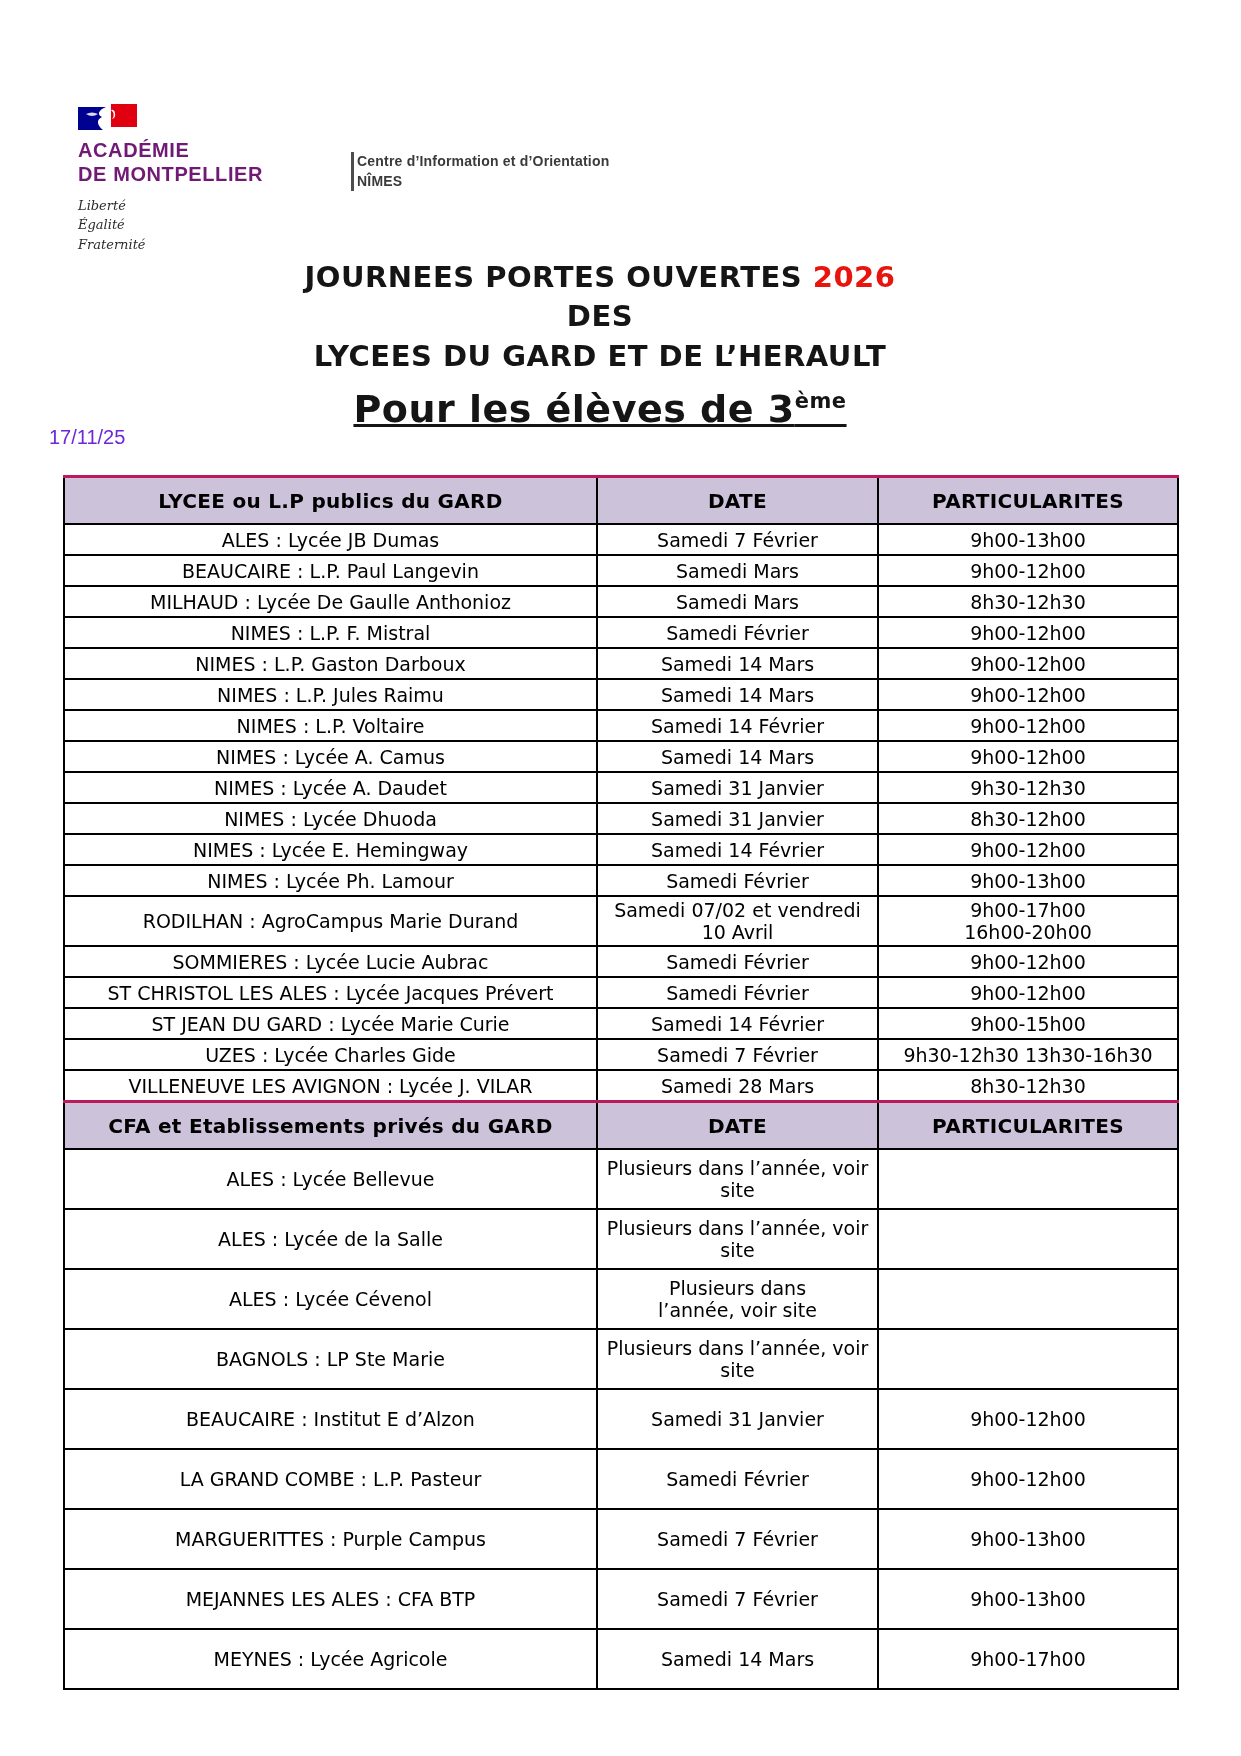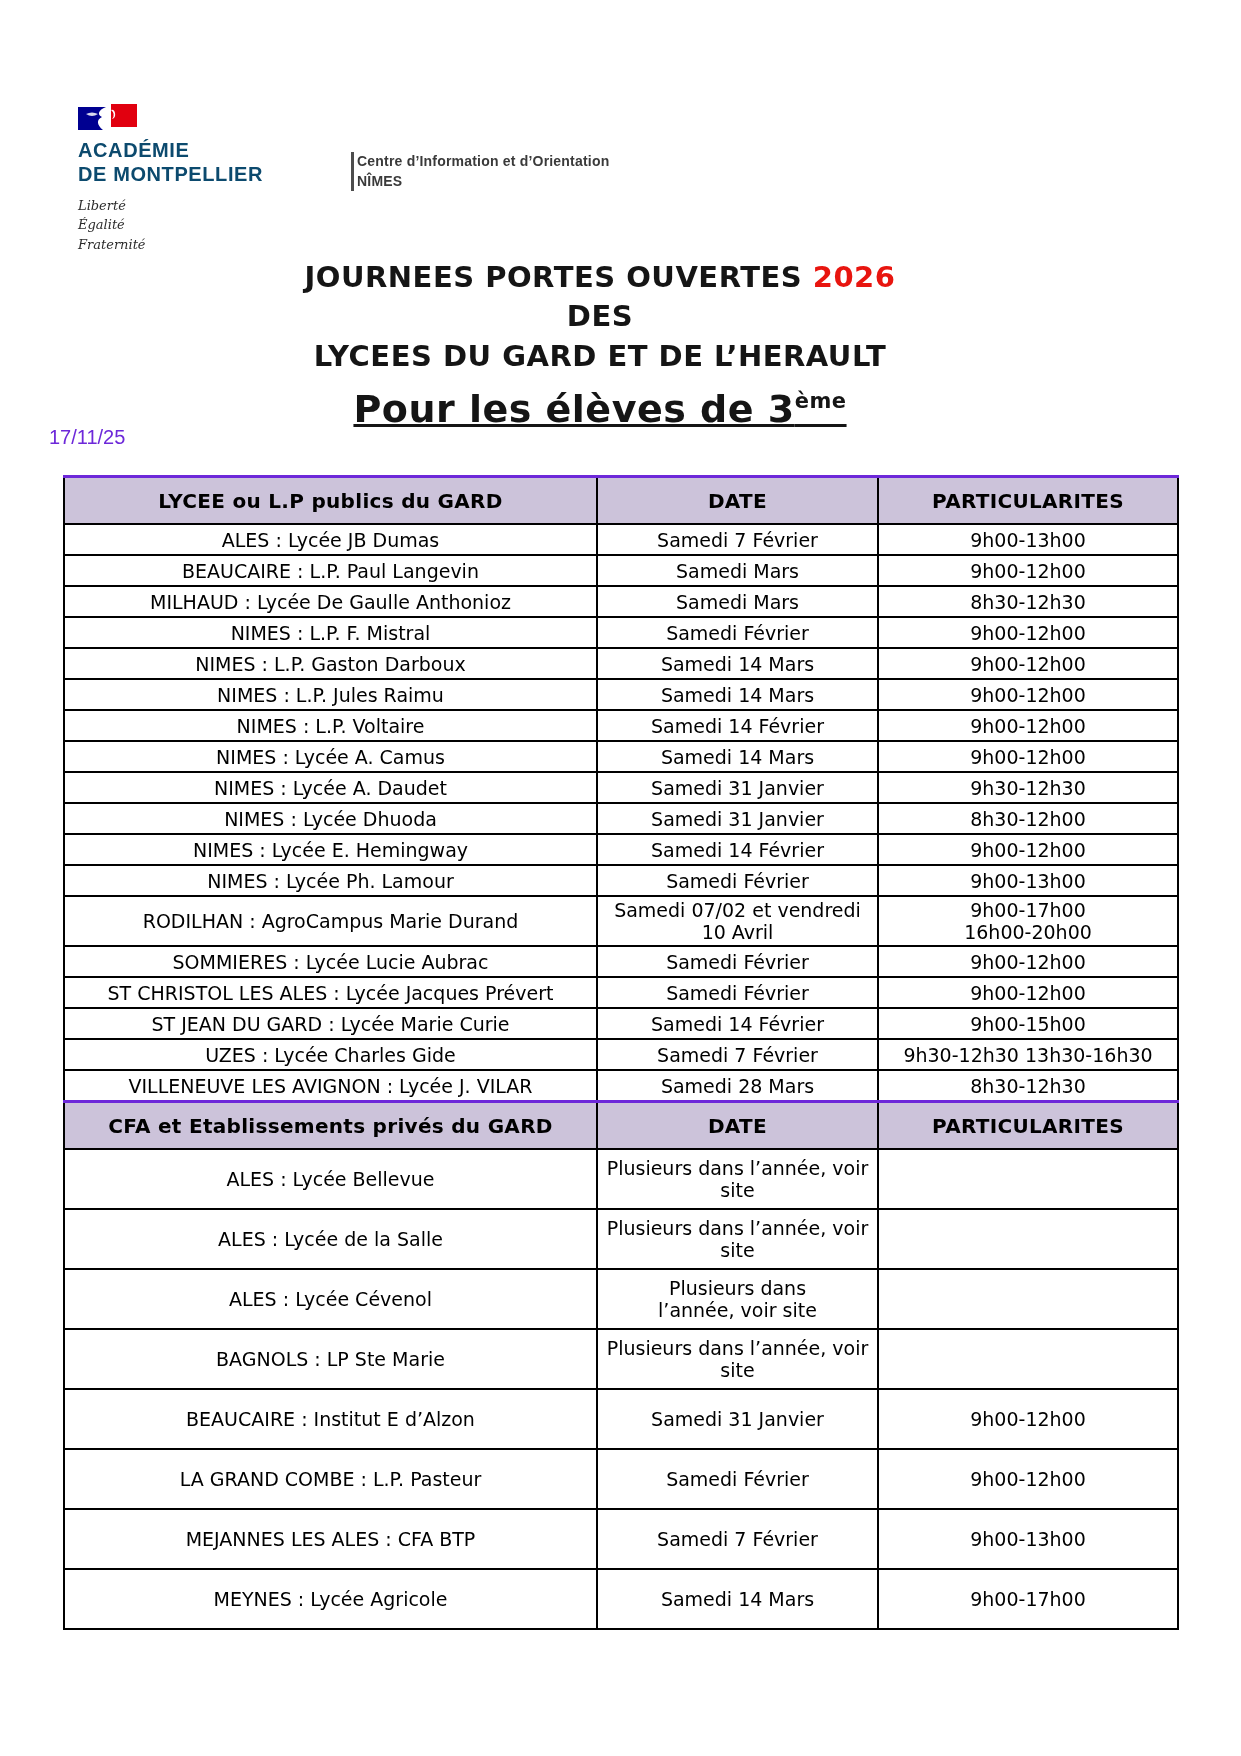--- a/index.html
+++ b/index.html
@@ -7,21 +7,21 @@
     position:relative; width:1241px; height:1756px; background:#ffffff;
     font-family:"DejaVu Sans", sans-serif; color:#000; overflow:hidden;
   }
 
   
   .brand { position:absolute; left:78px; top:104px; }
   .flag { display:block; margin-bottom:8px; }
   .brand-name {
     font-family:"Liberation Sans", sans-serif;
     font-weight:bold; font-size:20px; line-height:1.22;
-    letter-spacing:0.6px; color:#0c4a6e;
+    letter-spacing:0.6px; color:#701a75;
   }
   .motto {
     margin-top:9px; font-family:"DejaVu Serif", serif; font-style:italic;
     font-size:13px; line-height:1.5; color:#2c2c2c;
   }
 
   
   .cio {
     position:absolute; left:351px; top:152px;
     border-left:3px solid #4d4d4d; padding-left:3px;
@@ -54,21 +54,21 @@
   table.jpo th, table.jpo td {
     border:2px solid #000; text-align:center; vertical-align:middle;
     white-space:pre-line; overflow:hidden; padding:2px 4px;
   }
   table.jpo th {
     background:var(--header-bg, #ccc3da);
     font-size:20px; font-weight:bold; height:41px; letter-spacing:0.3px;
   }
   tr.sec0 td { font-size:19px; height:25px; }
   tr.sec1 td { font-size:19px; height:54px; }
-  tr.sec-header { border-top:3px solid #6d28d9; }
+  tr.sec-header { border-top:3px solid #be185d; }
 </style>
 </head>
 <body>
 
 <div class="page">
 
   <div class="brand">
     <svg class="flag" width="60" height="26" viewBox="0 0 60 26">
       <rect x="0" y="3" width="28" height="23" fill="#000091"></rect>
       <rect x="33" y="0" width="26" height="23" fill="#E1000F"></rect>
@@ -237,20 +237,25 @@
           <td>BEAUCAIRE : Institut E d’Alzon</td>
           <td>Samedi 31 Janvier</td>
           <td>9h00-12h00</td>
         </tr>
         <tr class="sec1">
           <td>LA GRAND COMBE : L.P. Pasteur</td>
           <td>Samedi  Février</td>
           <td>9h00-12h00</td>
         </tr>
         <tr class="sec1">
+          <td>MARGUERITTES : Purple Campus</td>
+          <td>Samedi 7 Février</td>
+          <td>9h00-13h00</td>
+        </tr>
+        <tr class="sec1">
           <td>MEJANNES LES ALES : CFA BTP</td>
           <td>Samedi 7 Février</td>
           <td>9h00-13h00</td>
         </tr>
         <tr class="sec1">
           <td>MEYNES : Lycée Agricole</td>
           <td>Samedi 14 Mars</td>
           <td>9h00-17h00</td>
         </tr>
       </tbody>

